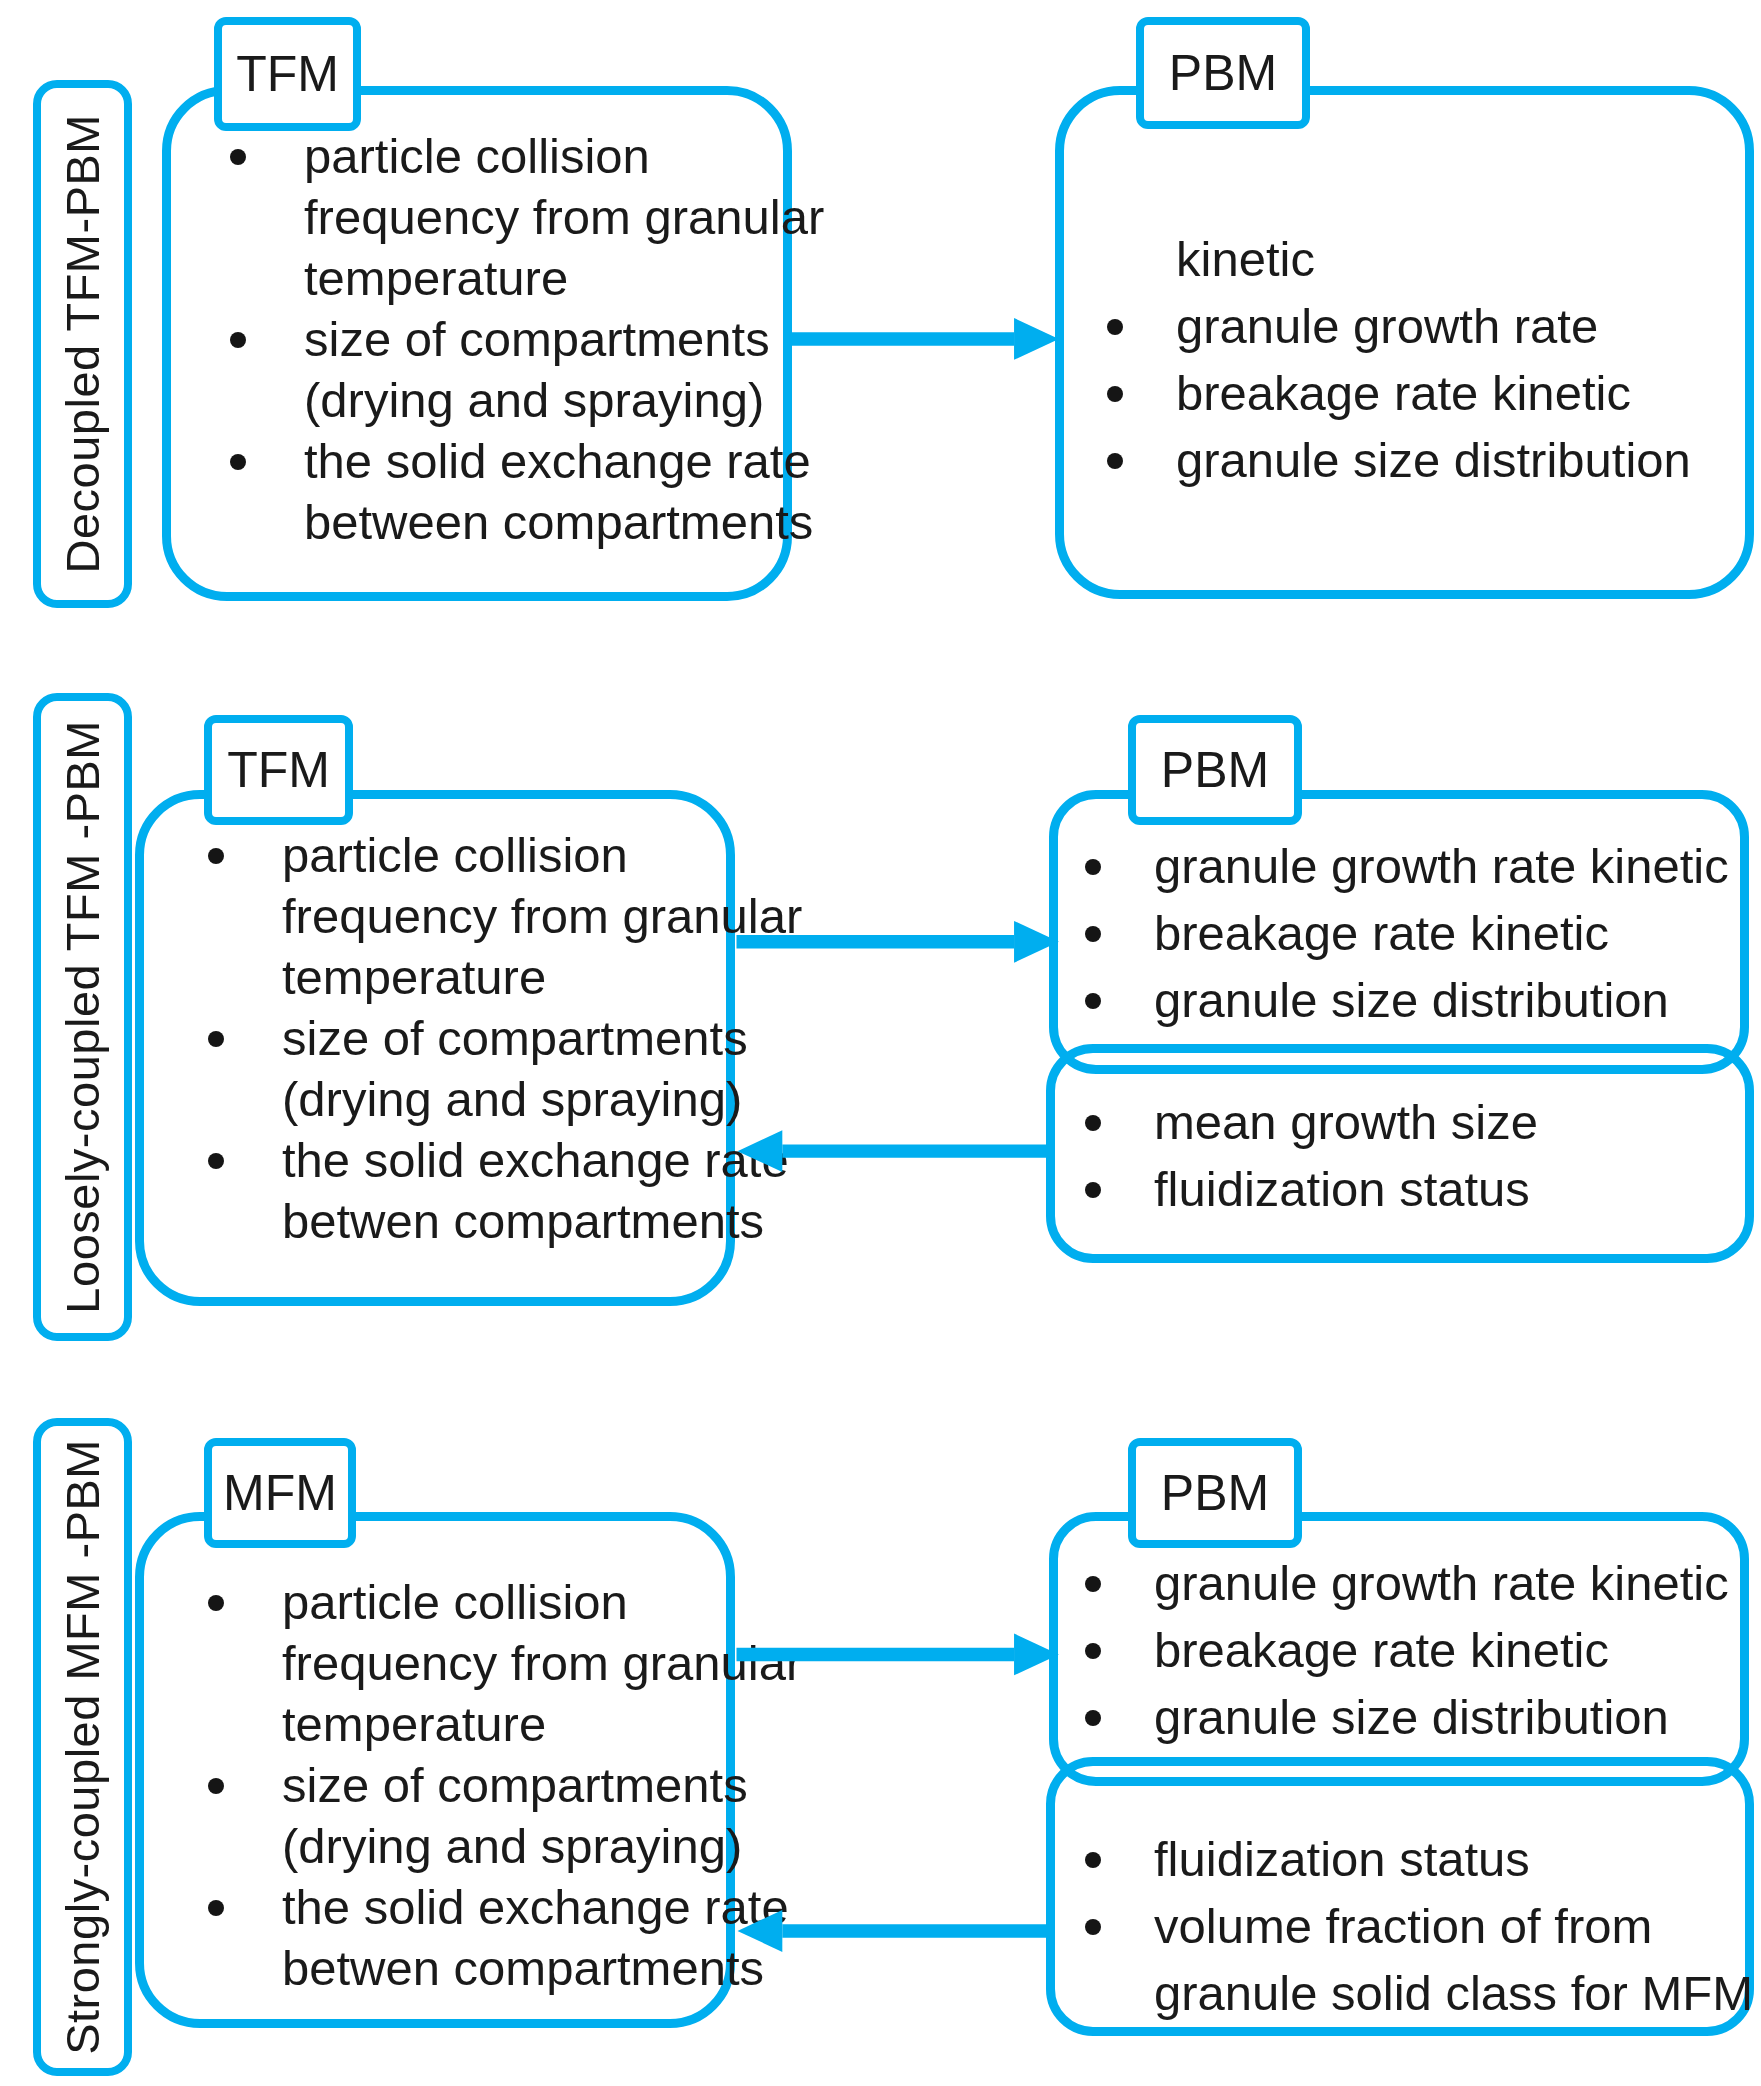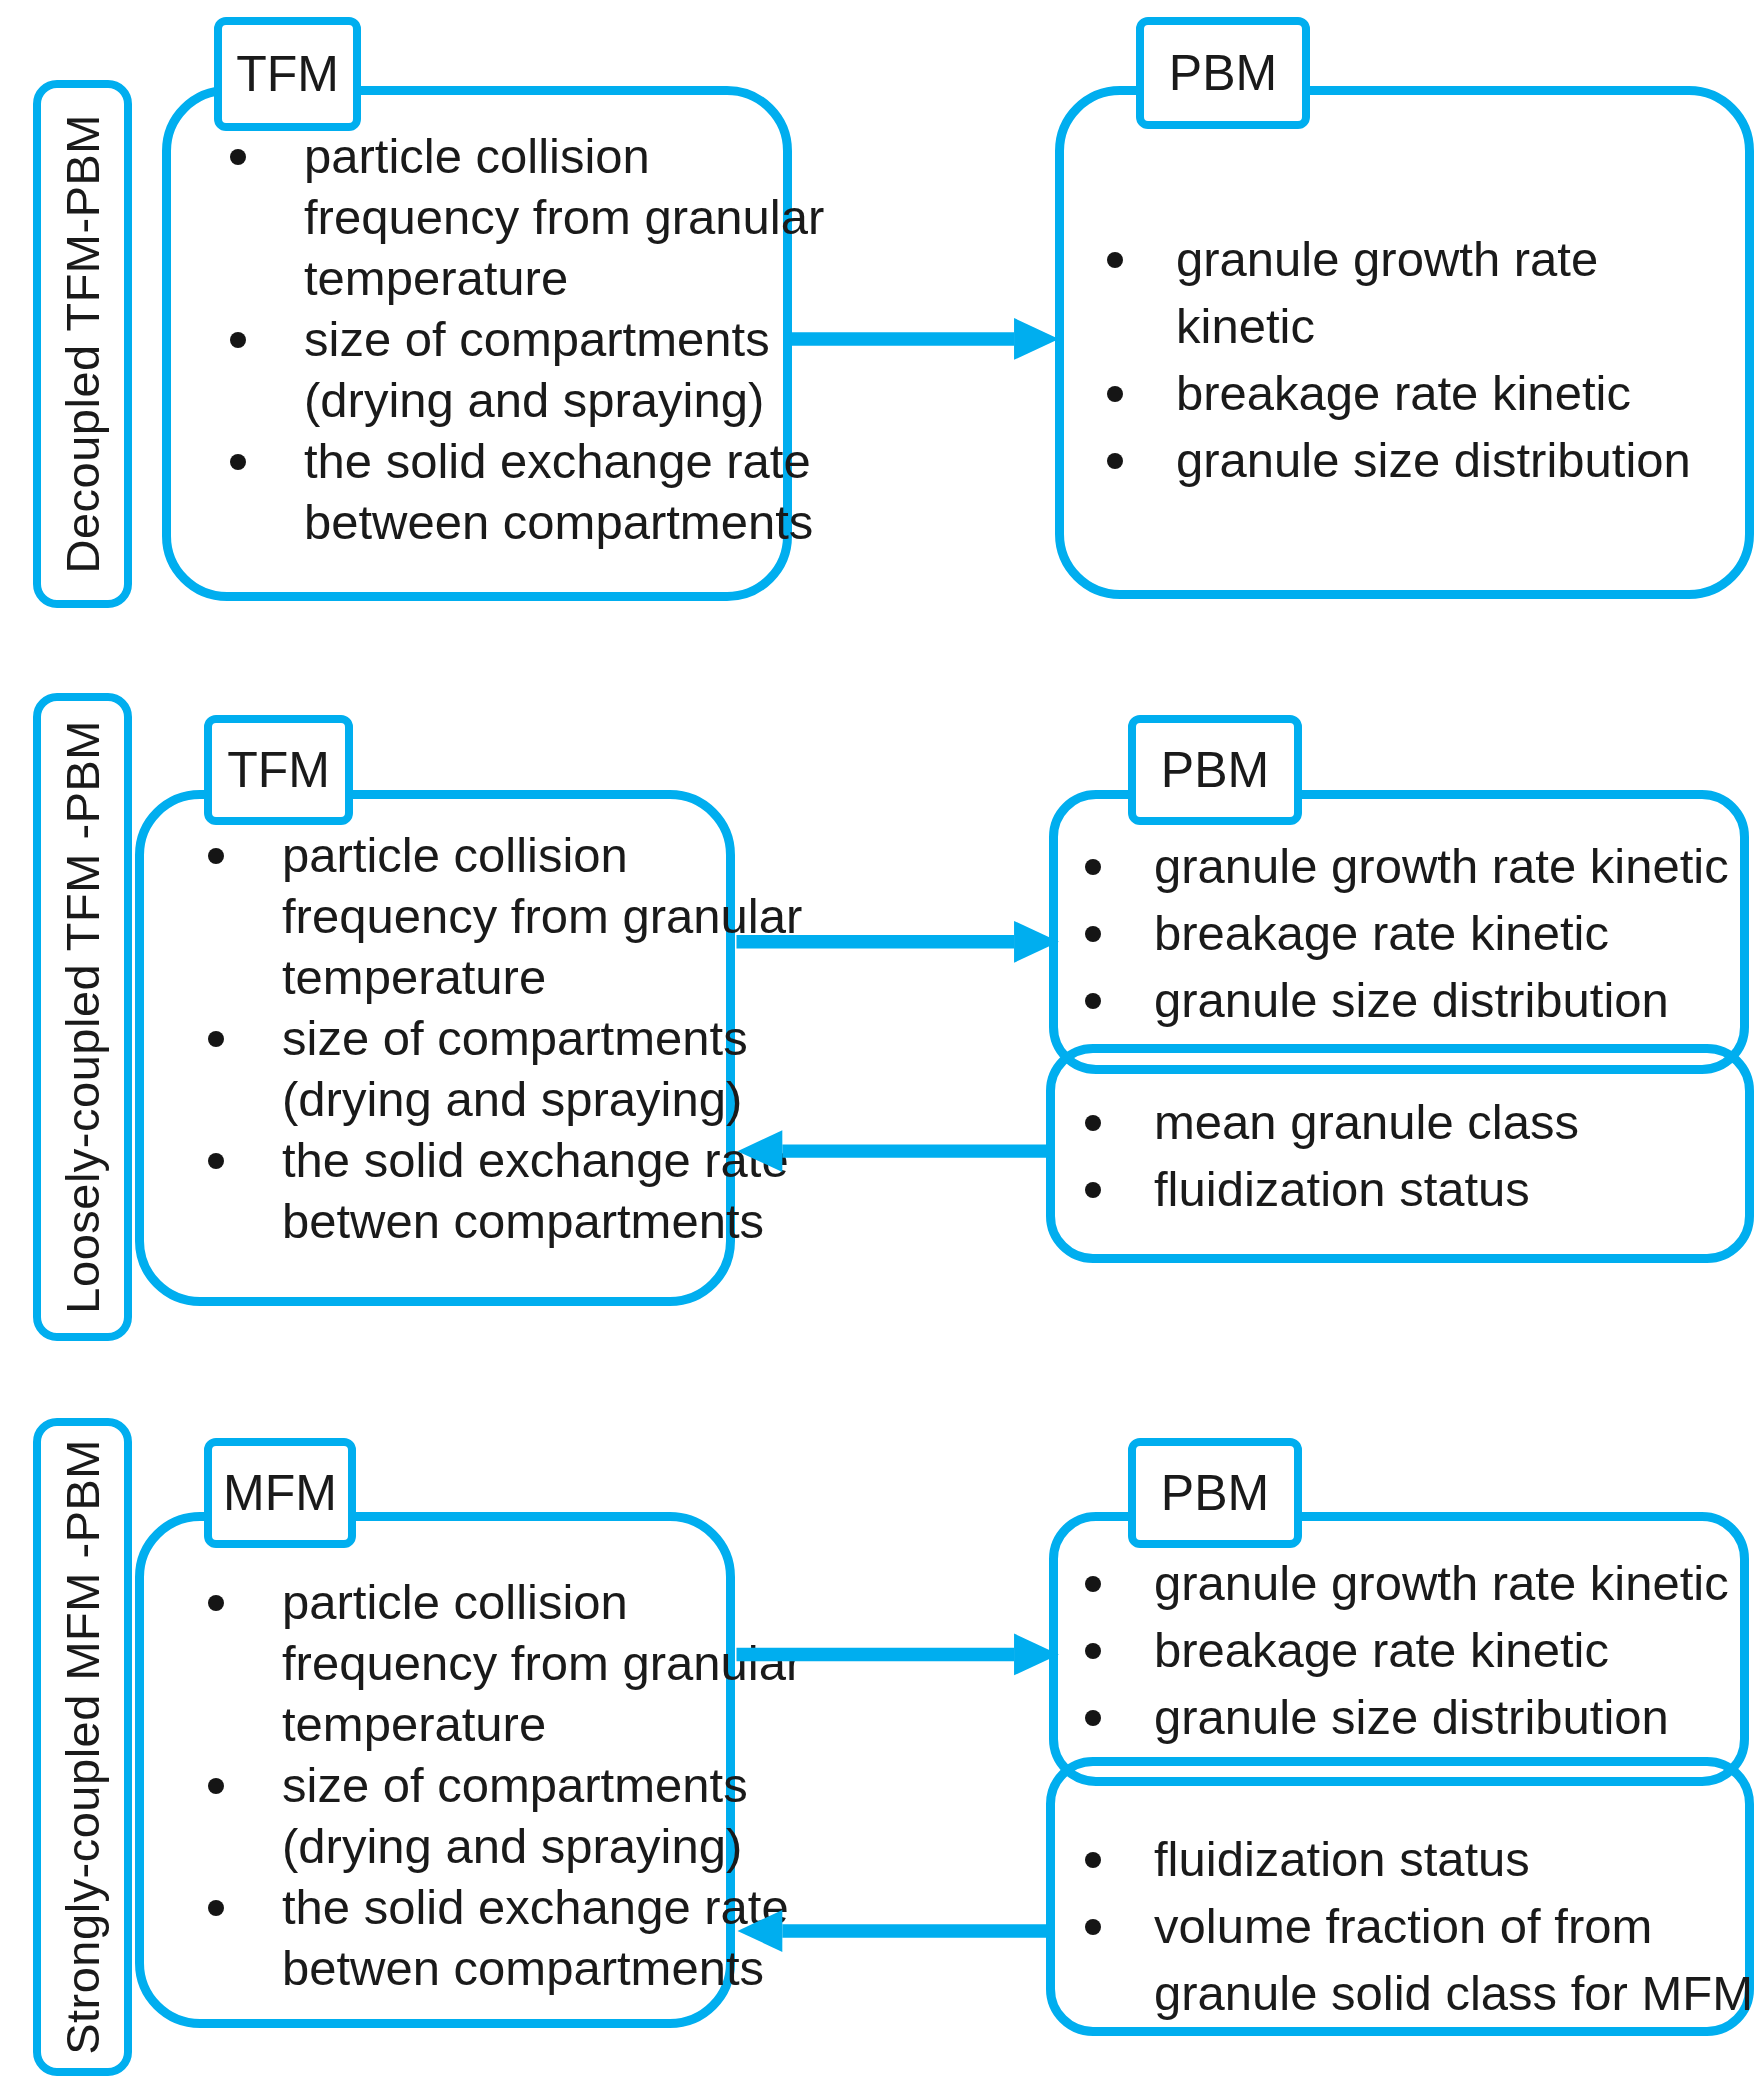--- a/index.html
+++ b/index.html
@@ -63,22 +63,22 @@
     <div class="li"><span>(drying and spraying)</span></div>
     <div class="li"><span class="dot"></span><span>the solid exchange rate</span></div>
     <div class="li"><span>between compartments</span></div>
   </div>
 
   <div class="box" style="left:1055px; top:86px; width:699px; height:513px;"></div>
   <div class="tab" style="left:1136px; top:17.4px; width:174px; height:112px;">
     <span>PBM</span>
   </div>
   <div class="list pbmList" style="left:1176px; top:226px;">
+    <div class="li"><span>kinetic</span></div>
     <div class="li"><span class="dot"></span><span>granule growth rate</span></div>
-    <div class="li"><span>kinetic</span></div>
     <div class="li"><span class="dot"></span><span>breakage rate kinetic</span></div>
     <div class="li"><span class="dot"></span><span>granule size distribution</span></div>
   </div>
 
   <div class="sideLabel" style="left:33px; top:693px; width:99px; height:648px;">
     <span class="vtext">Loosely-coupled TFM -PBM</span>
   </div>
 
   <div class="box" style="left:135px; top:790px; width:600px; height:516px;"></div>
   <div class="tab" style="left:204px; top:715px; width:149px; height:110px;">
@@ -98,21 +98,21 @@
   <div class="box splitBottom" style="left:1046px; top:1044px; width:708px; height:219px;"></div>
   <div class="tab" style="left:1128px; top:715px; width:174px; height:110px;">
     <span>PBM</span>
   </div>
   <div class="list pbmList" style="left:1154px; top:833px;">
     <div class="li"><span class="dot"></span><span>granule growth rate kinetic</span></div>
     <div class="li"><span class="dot"></span><span>breakage rate kinetic</span></div>
     <div class="li"><span class="dot"></span><span>granule size distribution</span></div>
   </div>
   <div class="list pbmList" style="left:1154px; top:1089px;">
-    <div class="li"><span class="dot"></span><span>mean granule class</span></div>
+    <div class="li"><span class="dot"></span><span>mean growth size</span></div>
     <div class="li"><span class="dot"></span><span>fluidization status</span></div>
   </div>
 
   <div class="sideLabel" style="left:33px; top:1418px; width:99px; height:658px;">
     <span class="vtext">Strongly-coupled MFM -PBM</span>
   </div>
 
   <div class="box" style="left:135px; top:1512px; width:600px; height:516px;"></div>
   <div class="tab" style="left:204px; top:1438px; width:152px; height:110px;">
     <span>MFM</span>

